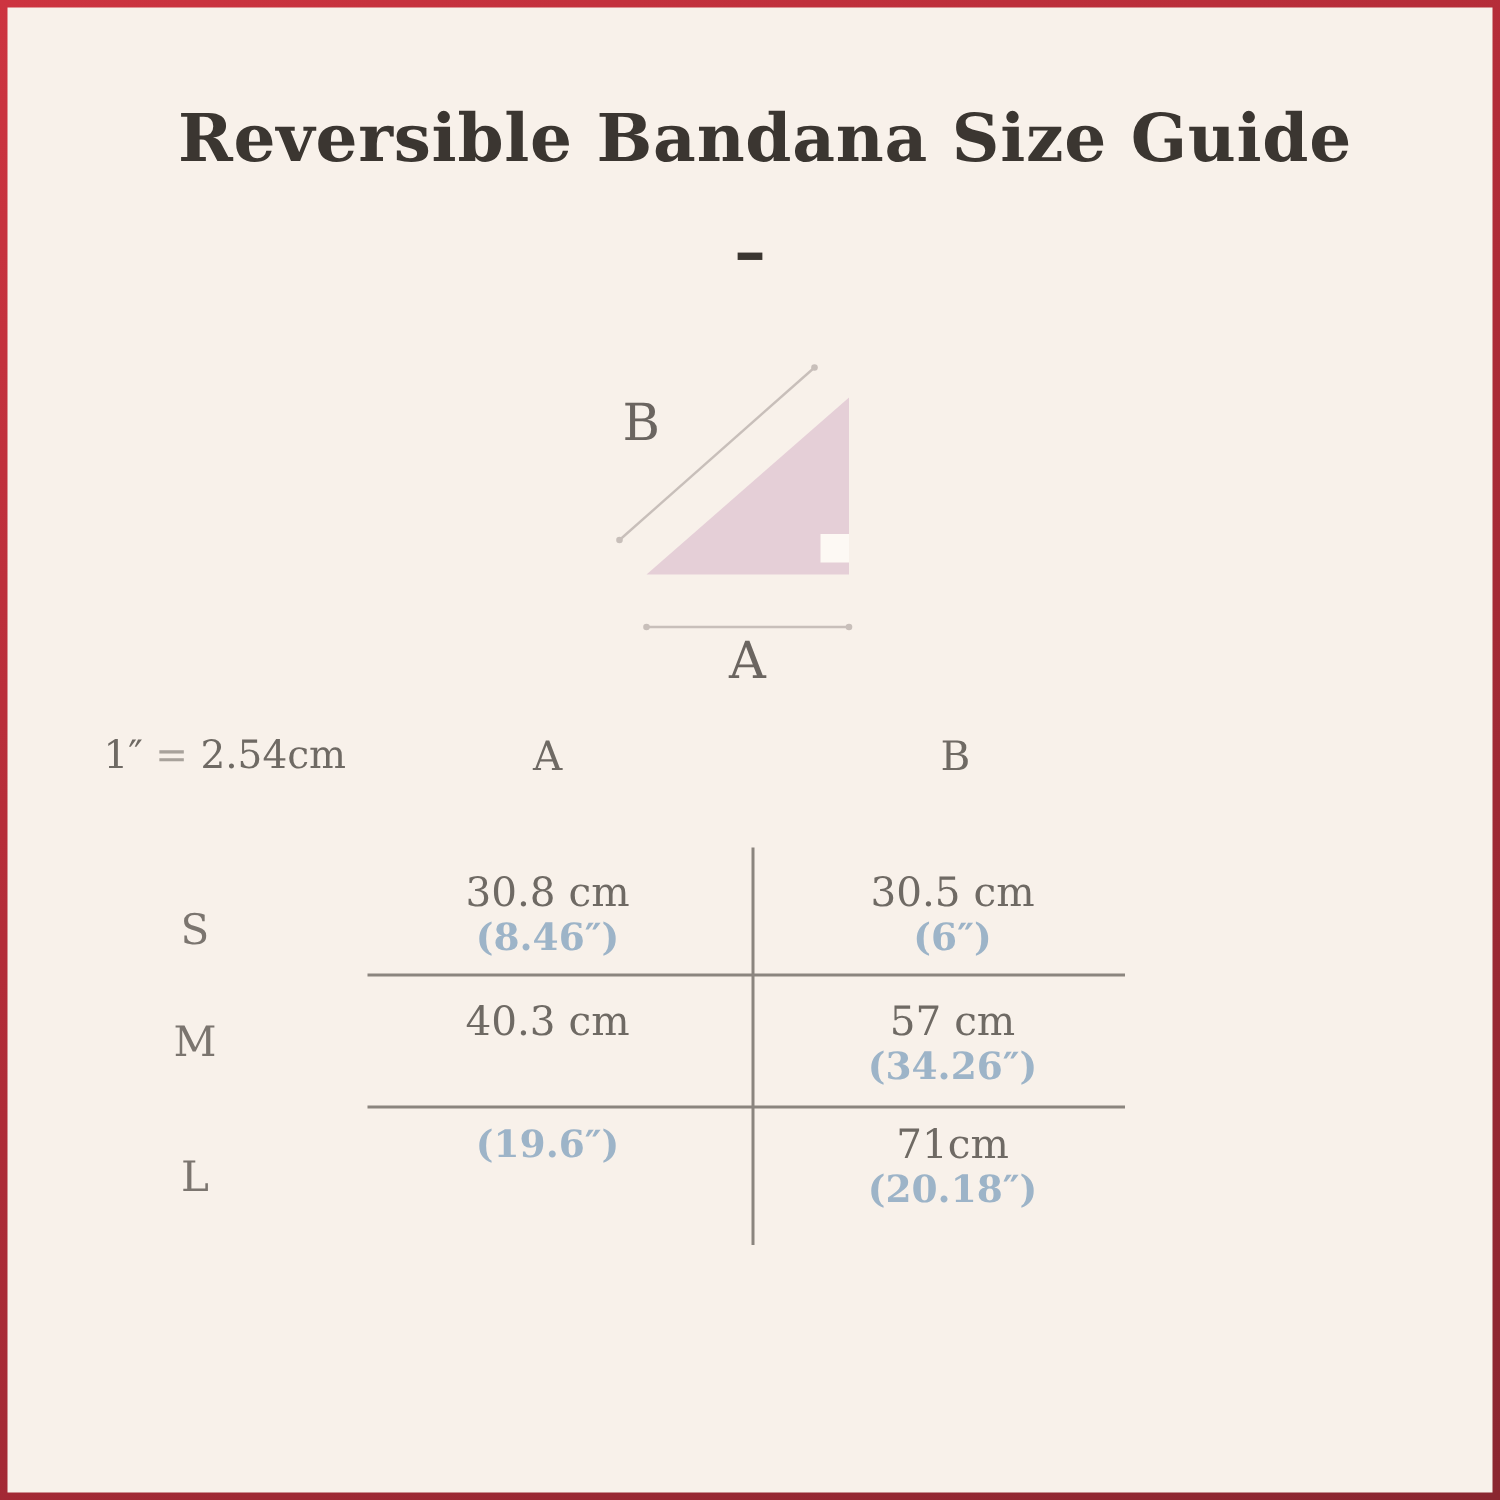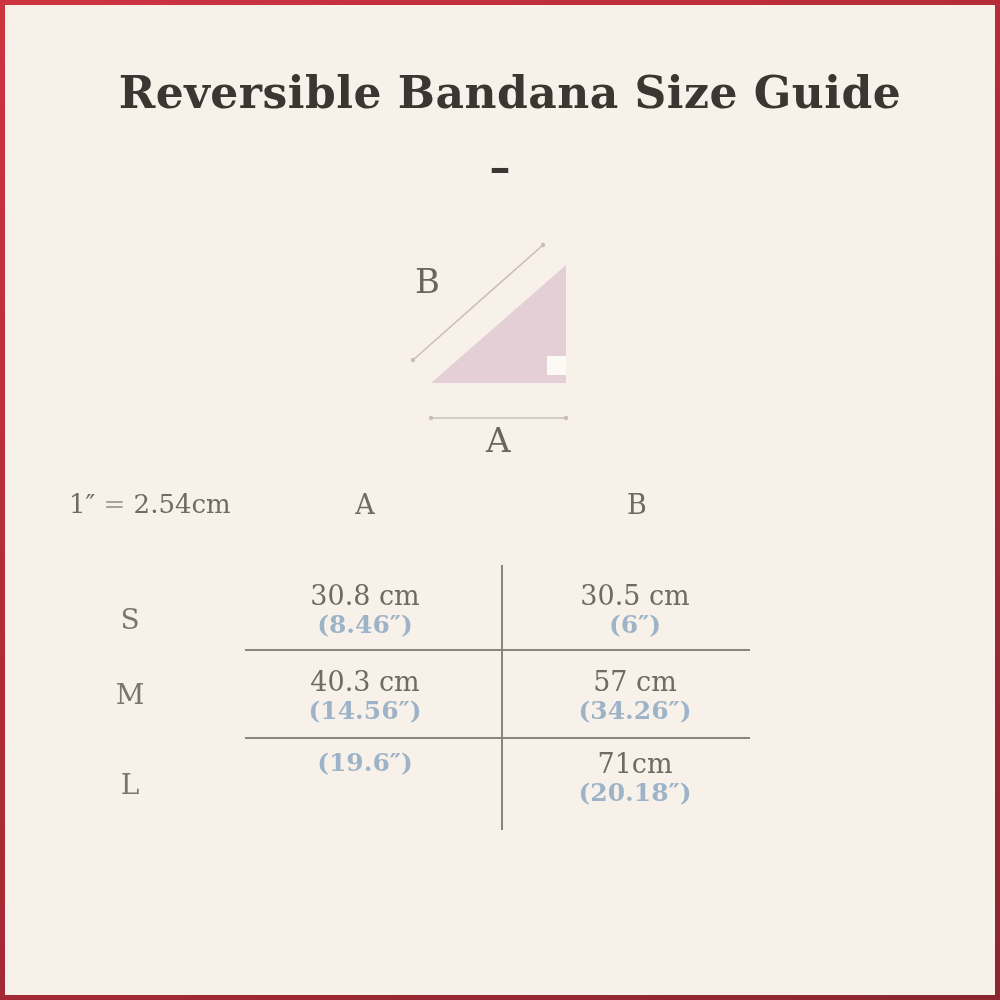--- a/index.html
+++ b/index.html
@@ -91,21 +91,20 @@
       <div class="inch">(8.46″)</div>
     </div>
     <div class="cell col-b row-s">
       <div class="cm">30.5 cm</div>
       <div class="inch">(6″)</div>
     </div>
 
     <div class="rowlabel rl-m">M</div>
     <div class="cell col-a row-m">
       <div class="cm">40.3 cm</div>
-      <div class="inch">(14.56″)</div>
     </div>
     <div class="cell col-b row-m">
       <div class="cm">57 cm</div>
       <div class="inch">(34.26″)</div>
     </div>
 
     <div class="rowlabel rl-l">L</div>
     <div class="cell col-a row-l">
       <div class="inch">(19.6″)</div>
     </div>

